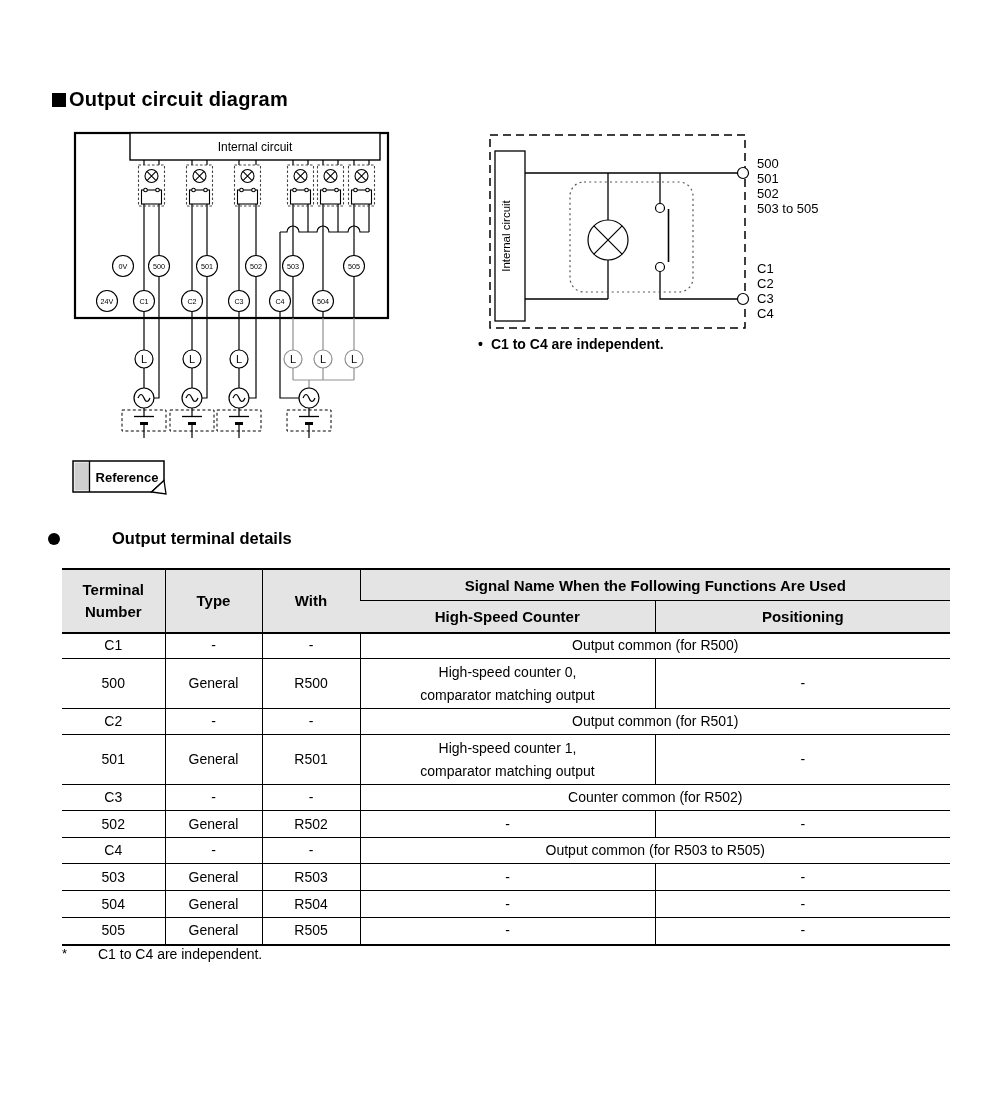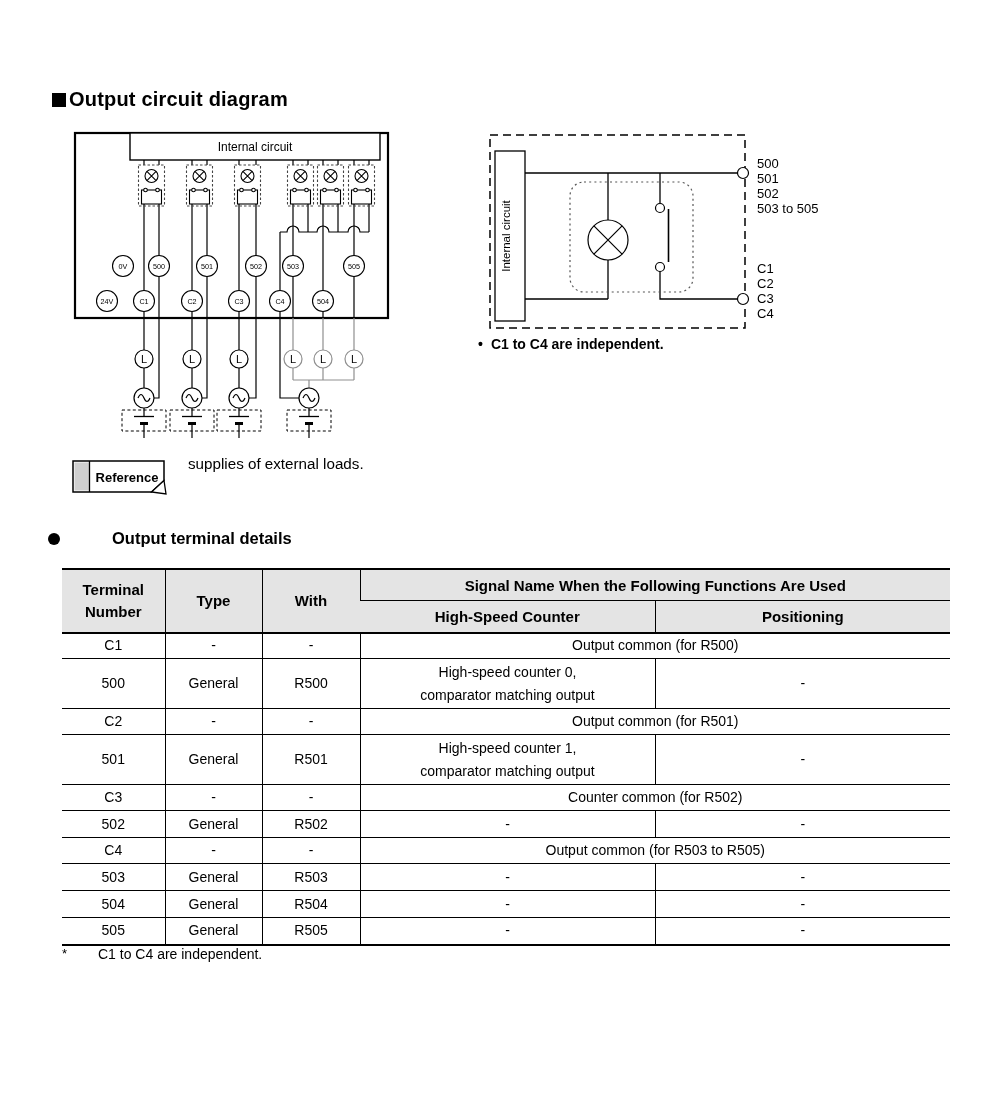--- a/index.html
+++ b/index.html
@@ -280,21 +280,20 @@
 </div>
 
 <svg class="abs" style="top:458px;left:70px;" width="105" height="42" viewBox="0 0 105 42">
   <path d="M3 3 H94 V22.5 L81.5 34 H3 Z" fill="#fff" stroke="#000" stroke-width="1.5"></path>
   <path d="M81.5 34 L94 22.5 L96 36 Z" fill="#fff" stroke="#000" stroke-width="1.3"></path>
   <rect x="4.5" y="4.5" width="15" height="28" fill="#cfcfcf"></rect>
   <path d="M19.5 3 V34" stroke="#000" stroke-width="1.3"></path>
   <text x="57" y="24" font-size="13" font-weight="bold" text-anchor="middle">Reference</text>
 </svg>
 <div class="abs ref-text">
-  <div>supplies of external loads.</div>
 </div>
 
 <div class="abs section-heading">
   <span class="circle-icon"></span>
   <span class="t">Output terminal details</span>
 </div>
 
 <div class="abs tbl-wrap">
   <table class="tbl">
     <colgroup>

